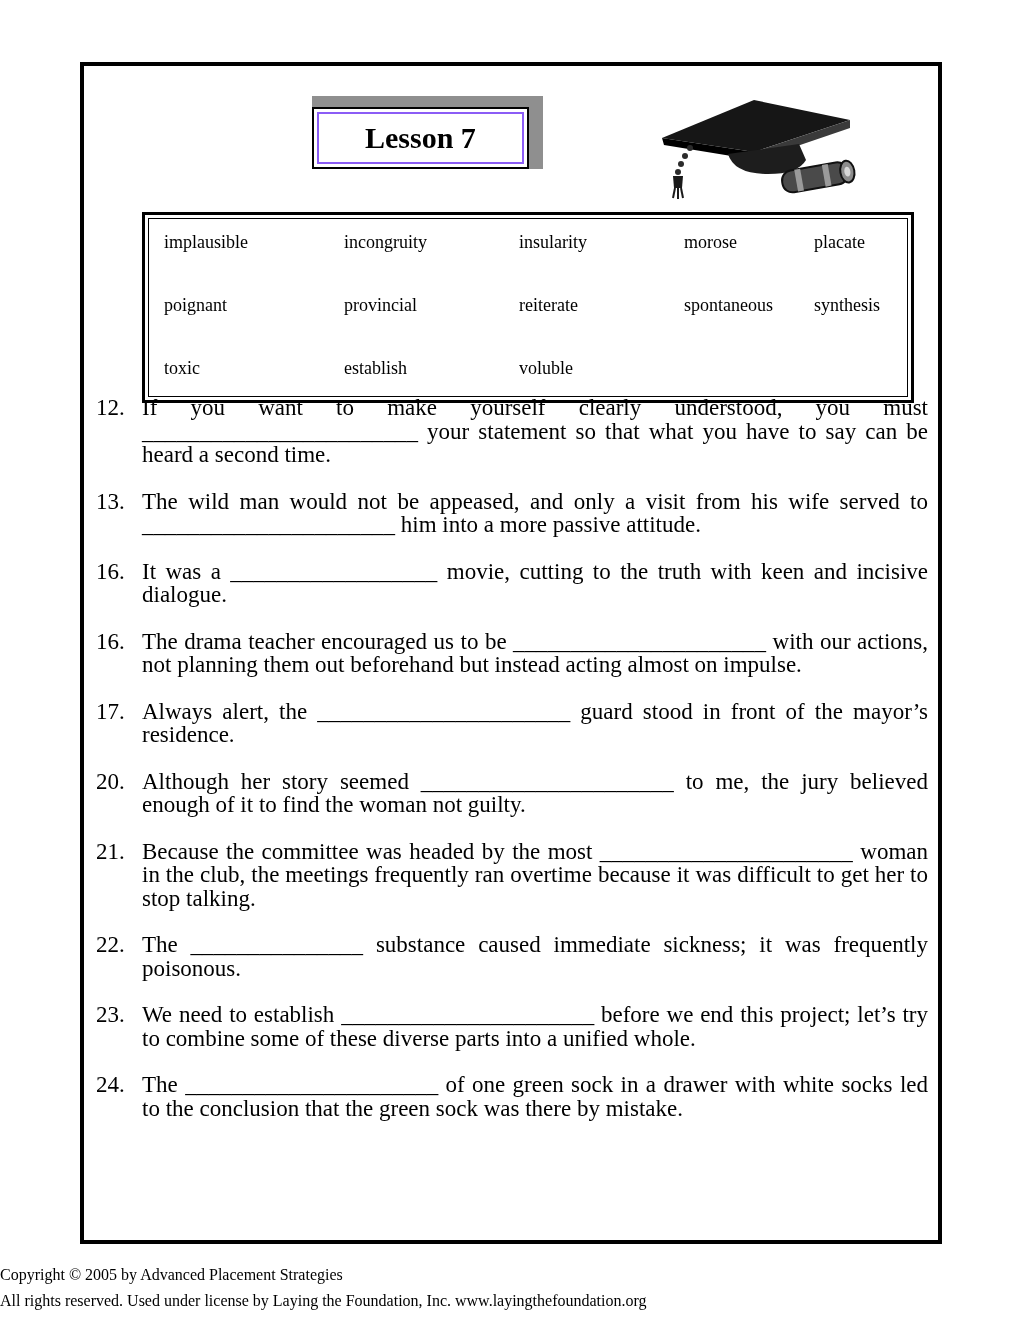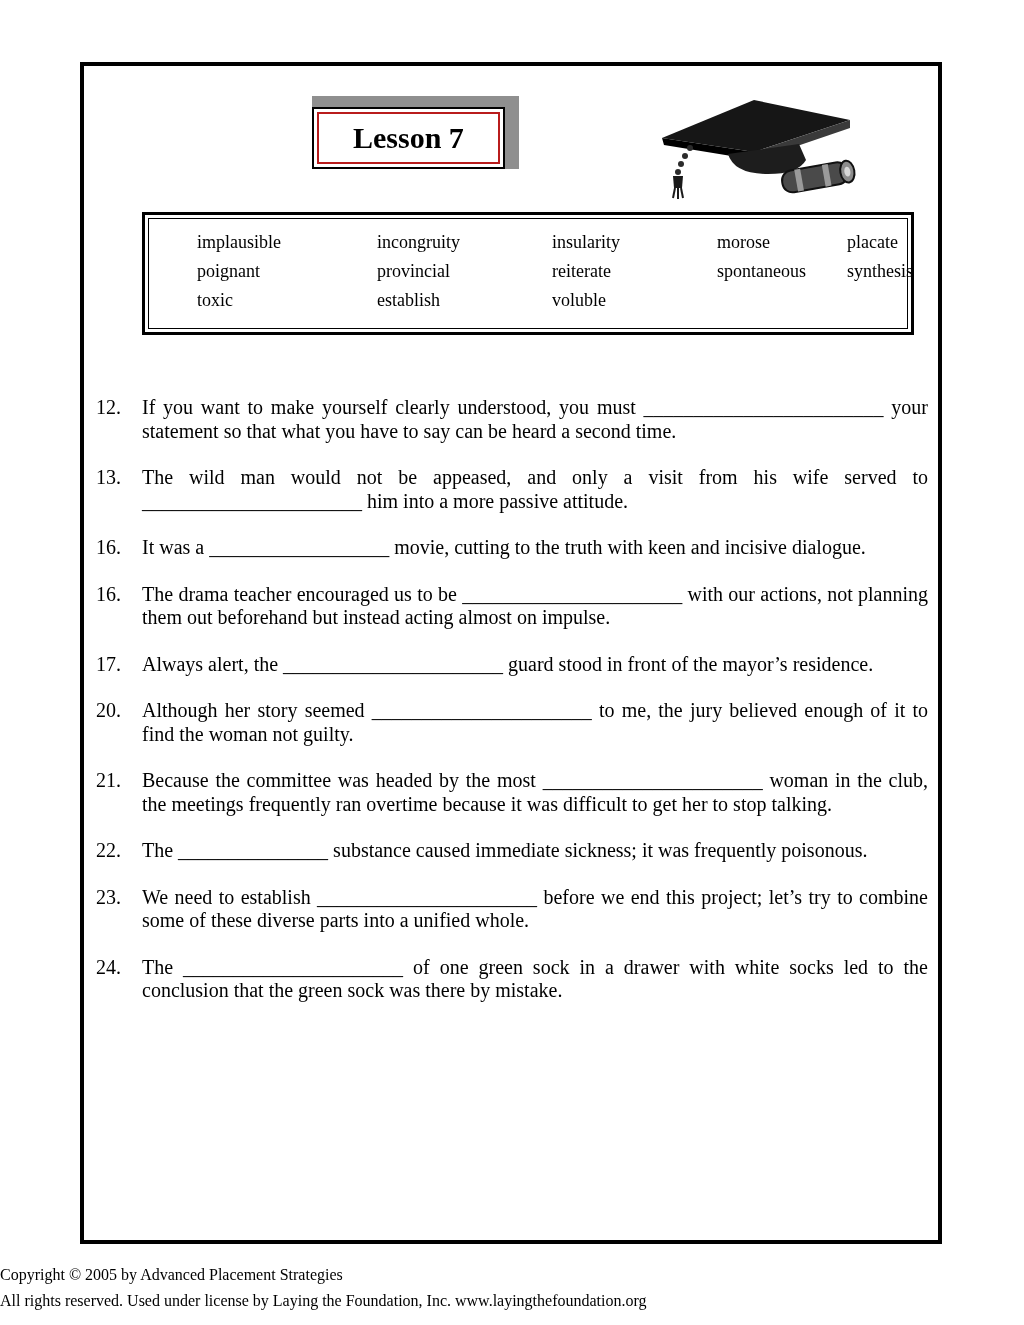--- a/index.html
+++ b/index.html
@@ -18,47 +18,46 @@
     border: 4px solid #000;
   }
 
   
   .title-shadow {
     position: absolute; left: 228px; top: 30px;
     background: #8f8f8f;
     padding: 11px 14px 0 0;
   }
   .title-outer { border: 2px solid #000; background: #fff; padding: 3px; }
-  .title-inner { border: 2px solid #b91c1c; padding: 7px 34px; }
+  .title-inner { border: 2px solid #8b5cf6; padding: 7px 46px; }
   .title-inner h1 {
     margin: 0; font-size: 30px; font-weight: bold;
     text-align: center; white-space: nowrap;
     font-family: "Liberation Serif", serif;
   }
 
   .cap { position: absolute; left: 548px; top: 20px; width: 236px; height: 118px; }
   .cap svg { width: 100%; height: 100%; display: block; }
 
   
   .wordbank-outer {
     position: absolute; left: 58px; top: 146px; width: 772px;
     border: 3px solid #000; padding: 3px; background: #fff;
   }
   .wordbank-inner { border: 1px solid #000; padding: 13px 10px 17px 15px; }
   .wordbank-grid {
     display: grid;
     grid-template-columns: 180px 175px 165px 130px 1fr;
-    row-gap: 8px;
+    row-gap: 42px;
     font-size: 18px;
-    margin-left: 33px;
   }
   .wordbank-grid span { display: block; }
 
   .questions { position: absolute; left: 12px; top: 330px; right: 10px; }
-  .q { display: flex; margin-bottom: 23px; font-size: 20px; line-height: 23.5px; }
+  .q { display: flex; margin-bottom: 23px; font-size: 23px; line-height: 23.5px; }
   .q-num { width: 46px; flex: none; }
   .q-text { flex: 1; text-align: justify; }
 
   .footer {
     position: absolute; left: 0; top: 1262px; width: 100%;
     font-size: 16px; line-height: 26px;
   }
 </style>
 </head>
 <body>

